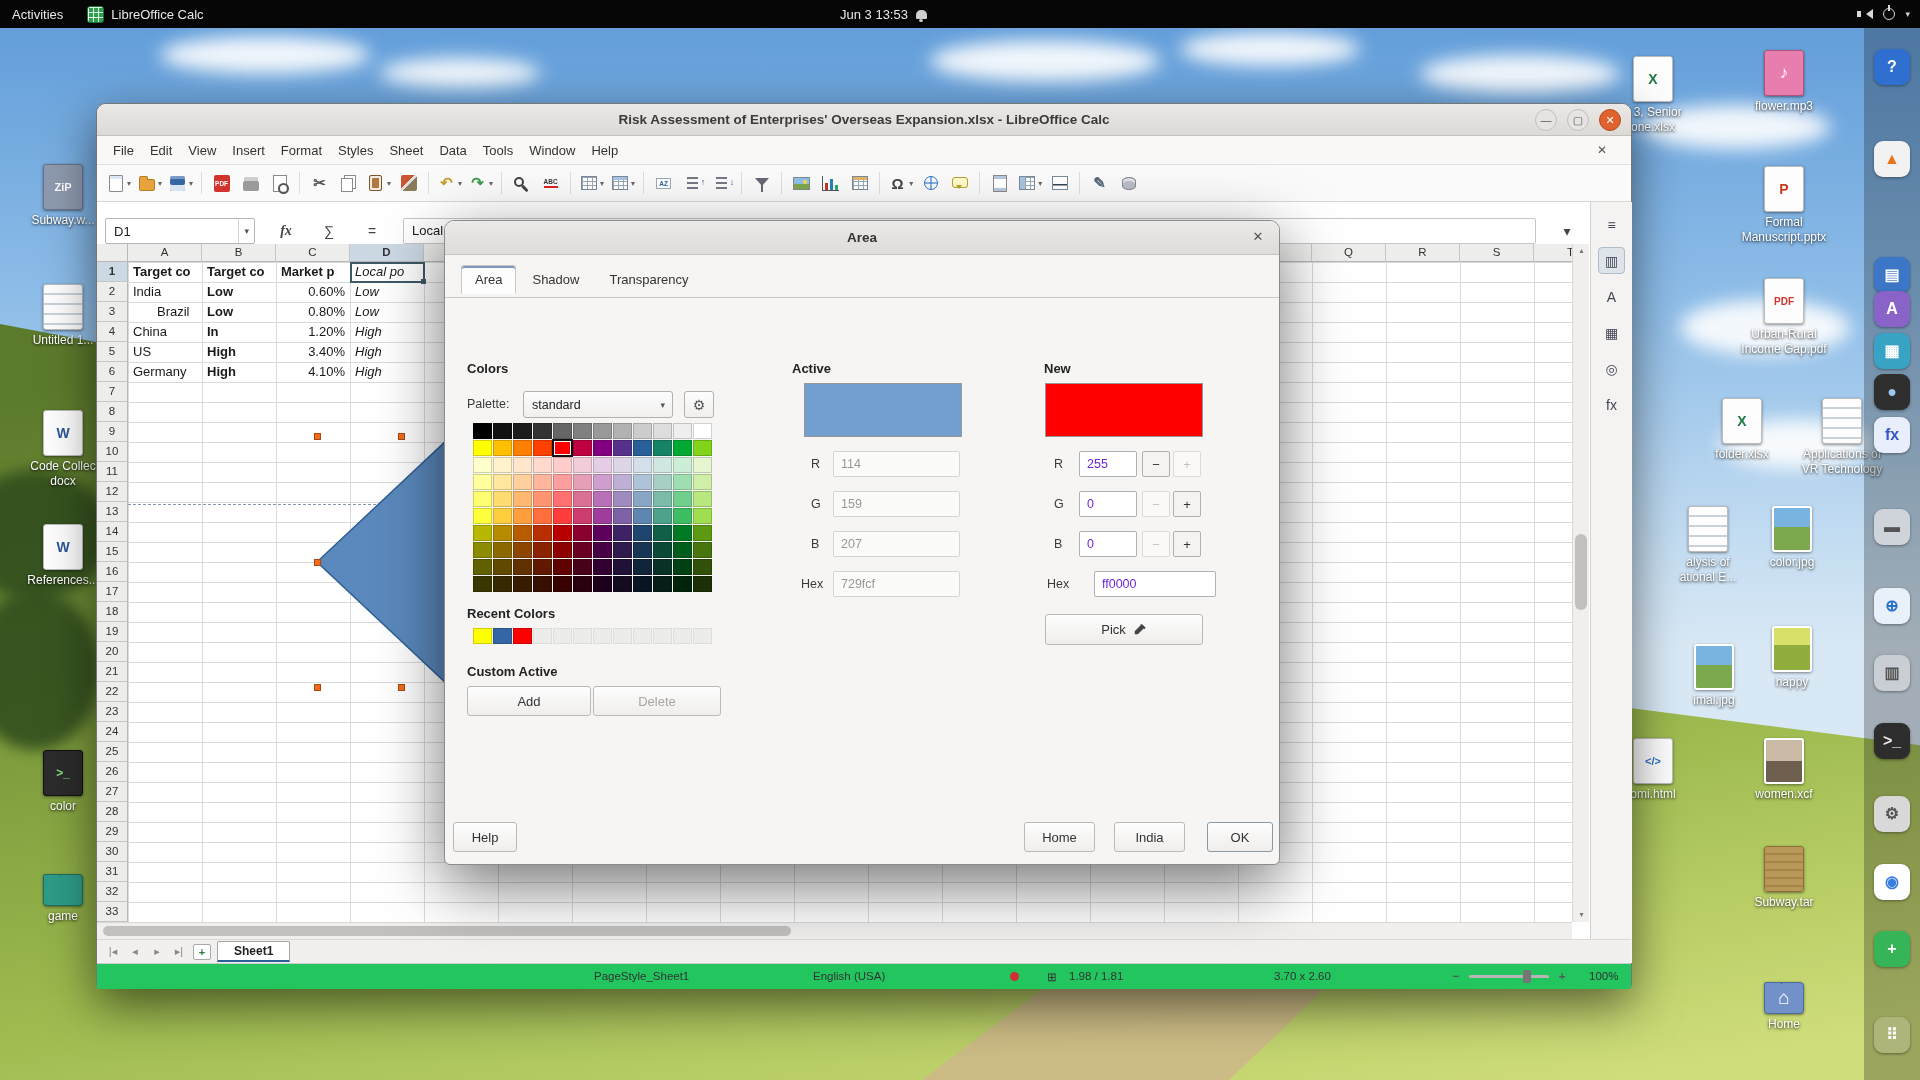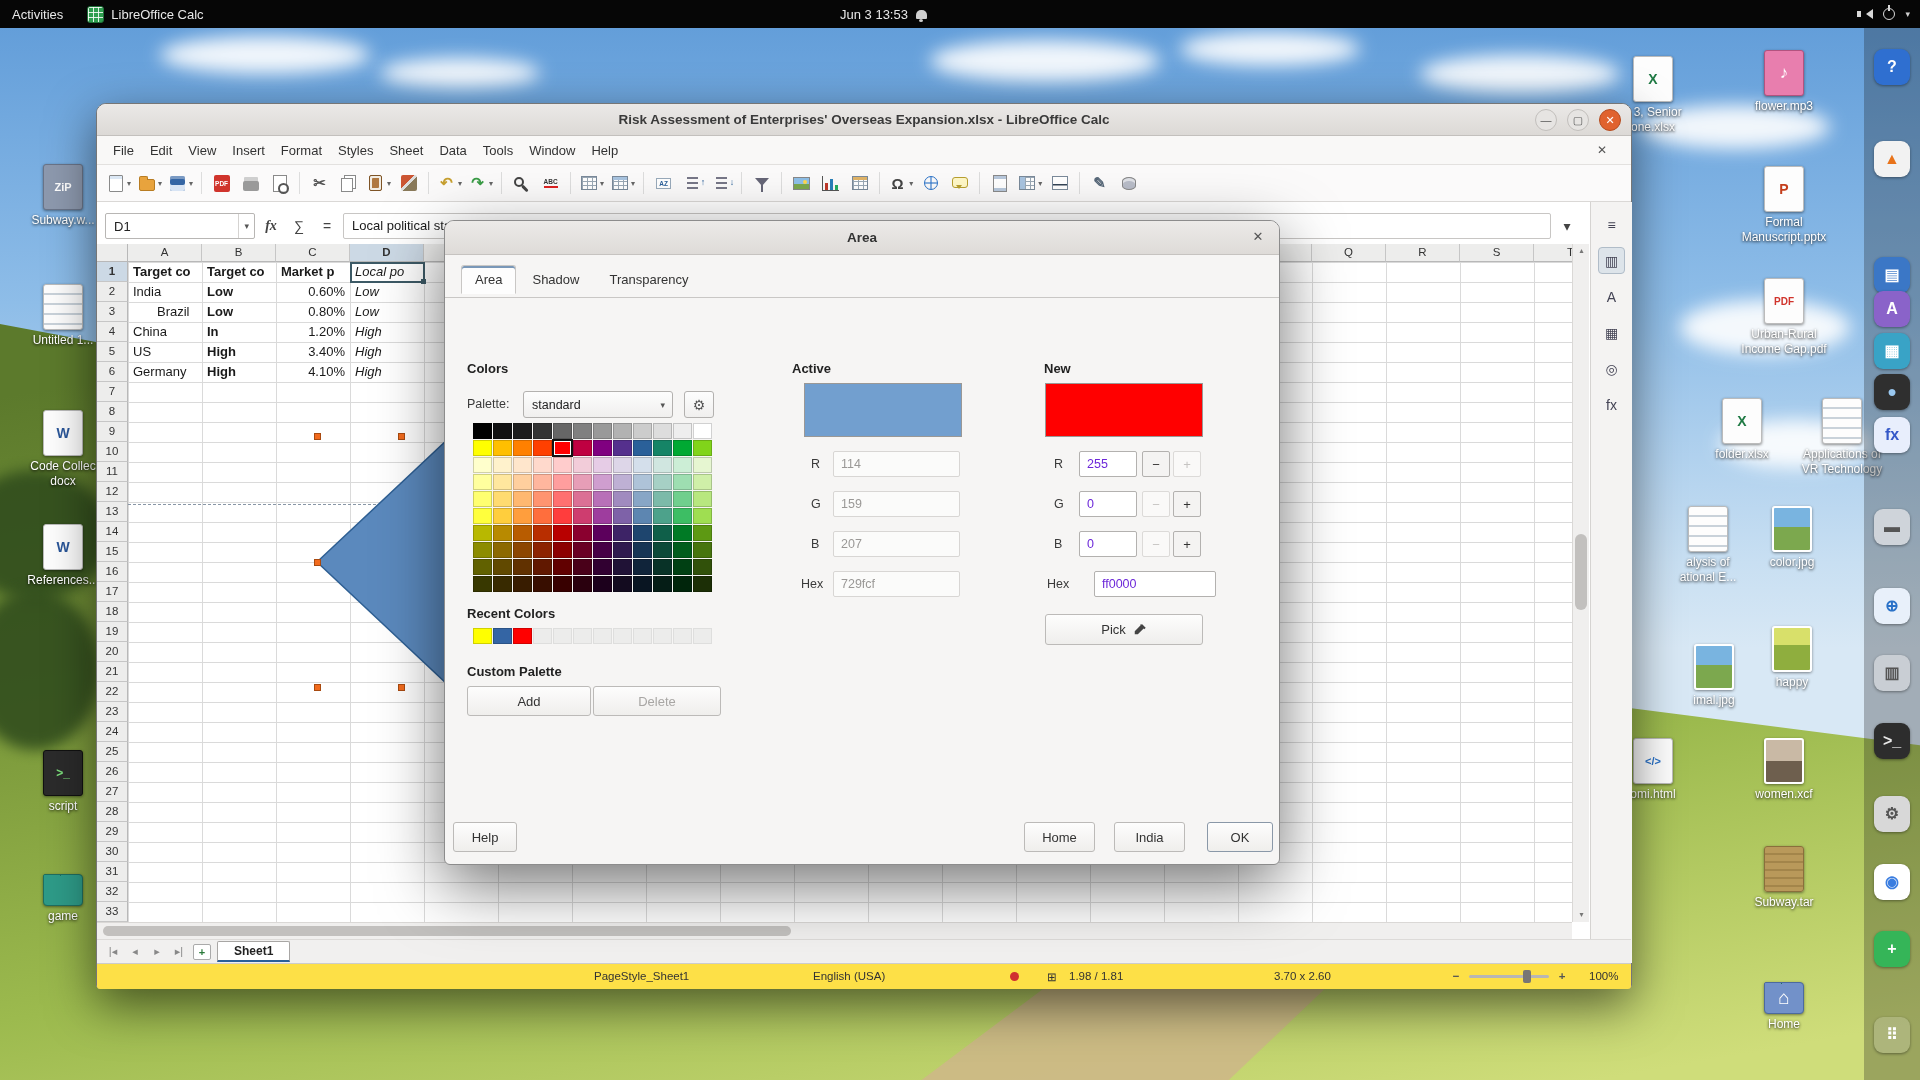--- a/index.html
+++ b/index.html
@@ -93,21 +93,21 @@
   .s-photo{width:17px;height:13px;border:1px solid #888;background:linear-gradient(#8ec0e8 55%,#7ca84e 55%);position:relative}
   .s-photo:after{content:"";position:absolute;right:2px;top:2px;width:4px;height:4px;border-radius:50%;background:#ffd84a}
   .s-chart{width:17px;height:15px;border-left:1.5px solid #555;border-bottom:1.5px solid #555;background-image:linear-gradient(#c0392b,#c0392b),linear-gradient(#2980b9,#2980b9),linear-gradient(#27ae60,#27ae60);background-size:3px 7px,3px 11px,3px 5px;background-position:2px bottom,7px bottom,12px bottom;background-repeat:no-repeat}
   .s-globe{width:14px;height:14px;border:1.5px solid #2a72c8;border-radius:50%;background:linear-gradient(transparent 44%,rgba(42,114,200,.55) 44% 56%,transparent 56%),linear-gradient(90deg,transparent 44%,rgba(42,114,200,.55) 44% 56%,transparent 56%)}
   .s-bubble{width:16px;height:11px;background:#fff8c8;border:1px solid #b8a030;border-radius:3px;position:relative;margin-top:-2px}
   .s-bubble:after{content:"";position:absolute;left:3px;bottom:-5px;border:3px solid transparent;border-top:4px solid #b8a030}
   .s-hf{width:14px;height:17px;background:#fff;border:1px solid #8a8a8a;box-shadow:inset 0 3px 0 #b8c8dc,inset 0 -3px 0 #b8c8dc}
   .s-split{width:16px;height:14px;background:linear-gradient(#345,#345) 0 7px/100% 1.5px no-repeat,#fff;border:1px solid #7a8a9a}
   .s-cyl{width:14px;height:13px;background:#b8bcc8;border:1px solid #888;border-radius:7px/4px;box-shadow:inset 0 3px 0 rgba(255,255,255,.55)}
   
-  .fbar{position:absolute;left:0;top:98px;width:100%;height:42px;display:flex;align-items:center;padding:6px 52px 0 8px;gap:4px}
+  .fbar{position:absolute;left:0;top:98px;width:100%;height:42px;display:flex;align-items:flex-end;padding:6px 52px 0 8px;gap:19px}
   .namebox{width:150px;height:26px;border:1px solid #b8b6b4;border-radius:2px;background:#fff;display:flex;align-items:center;font-size:13px}
   .namebox span:first-child{flex:1;padding-left:8px}
   .nbcar{border-left:1px solid #d5d3d1;padding:0 5px;font-size:9px;color:#555;height:100%;display:flex;align-items:center}
   .fico{height:26px;min-width:24px;display:flex;align-items:center;justify-content:center;font-size:14px;color:#444;border-radius:3px}
   .fico.it{font-style:italic;font-family:"Liberation Serif",serif;font-weight:bold}
   .finput{flex:1;height:26px;border:1px solid #c8c6c4;border-radius:2px;background:#fff;font-size:13px;padding:0 8px;line-height:24px;color:#1a1a1a;overflow:hidden;white-space:nowrap}
   
   .sheet{position:absolute;left:0;top:140px;width:1475px;height:678px;overflow:hidden;background:#fff}
   .corner{position:absolute;left:0;top:0;width:31px;height:18px;background:#ededec;border-right:1px solid #b8b8b8;border-bottom:1px solid #b8b8b8}
   .colheads{position:absolute;left:31px;top:0;width:1444px;height:18px;display:flex;overflow:hidden}
@@ -131,21 +131,21 @@
   .sidestrip{position:absolute;left:1493px;top:98px;width:42px;height:761px;background:#f4f3f2;border-left:1px solid #d5d3d1}
   .sbi{width:27px;height:27px;margin:9px auto 7px;display:flex;align-items:center;justify-content:center;font-size:14px;color:#445;border-radius:4px}
   .sbi.act{background:#dde4ea;border:1px solid #b0bcc8}
   .hscroll{position:absolute;left:0;top:818px;width:1475px;height:17px;background:#f0efee;border-top:1px solid #dad8d6}
   .hthumb{position:absolute;left:6px;top:3px;width:688px;height:10px;background:#c2c0be;border-radius:6px}
   
   .tabbar{position:absolute;left:0;top:835px;width:100%;height:24px;background:#f1f0ef;border-top:1px solid #dcdad8;display:flex;align-items:center;padding-left:8px;gap:6px;font-size:11px;color:#888}
   .tnav{width:16px;text-align:center}
   .addsheet{width:18px;height:16px;border:1px solid #aaa;background:#fff;color:#2a7a3a;font-weight:bold;text-align:center;line-height:14px;border-radius:2px}
   .sheettab{background:#fff;border:1px solid #a8a6a4;border-bottom:2px solid #2a6099;padding:2px 16px;font-size:12px;font-weight:bold;color:#222;border-radius:2px 2px 0 0}
-  .statusbar{position:absolute;left:0;top:859px;width:100%;height:26px;background:#fde047;border-top:1px solid #ccc;border-radius:0 0 3px 3px;font-size:11.5px;color:#333}
+  .statusbar{position:absolute;left:0;top:859px;width:100%;height:26px;background:#22c55e;border-top:1px solid #ccc;border-radius:0 0 3px 3px;font-size:11.5px;color:#333}
   .statusbar>span{position:absolute;top:6px}
   .moddot{width:9px;height:9px;border-radius:50%;background:#d03030;display:inline-block}
   .zbtn{width:14px;text-align:center;color:#555;font-weight:bold}
   .ztrack{width:80px;height:3px;background:#b8b6b4;top:11px !important;border-radius:2px}
   .zthumb{position:absolute;left:54px;top:-5px;width:8px;height:13px;background:#787674;border-radius:2px}
   
   #dlg{position:absolute;left:444px;top:220px;width:836px;height:645px;background:#f6f5f4;border:1px solid #8c8c8c;border-radius:10px 10px 6px 6px;box-shadow:0 20px 64px rgba(0,0,0,.55);z-index:50}
   .dtbar{position:absolute;left:0;top:0;width:100%;height:34px;background:linear-gradient(#eceae8,#dedbd8);border-bottom:1px solid #c6c3c0;border-radius:9px 9px 0 0;display:flex;align-items:center;justify-content:center}
   .dtitle{font-size:13.5px;font-weight:bold;color:#333}
   .dclose{position:absolute;right:12px;top:8px;font-size:13px;color:#555;width:18px;text-align:center}
@@ -208,21 +208,21 @@
         <div class="fi fi-word">W</div>
         <div class="lbl">Code Collec
 docx</div>
       </div>
       <div class="dicon" style="left: 17px; top: 524px;">
         <div class="fi fi-word">W</div>
         <div class="lbl">References...</div>
       </div>
       <div class="dicon" style="left: 17px; top: 750px;">
         <div class="fi fi-terminal">&gt;_</div>
-        <div class="lbl">script</div>
+        <div class="lbl">color</div>
       </div>
       <div class="dicon" style="left: 17px; top: 864px;">
         <div class="fi fi-folder"></div>
         <div class="lbl">game</div>
       </div>
       <div class="dicon" style="left: 1607px; top: 56px;">
         <div class="fi fi-xlsx">X</div>
         <div class="lbl">s 3, Senior
 one.xlsx</div>
       </div>
@@ -830,21 +830,21 @@
         <div class="sw empty"></div>
         <div class="sw empty"></div>
         <div class="sw empty"></div>
         <div class="sw empty"></div>
         <div class="sw empty"></div>
         <div class="sw empty"></div>
         <div class="sw empty"></div>
         <div class="sw empty"></div>
         <div class="sw empty"></div>
       </div>
-    <div class="dl hd" style="left:22px;top:443px">Custom Palette</div>
+    <div class="dl hd" style="left:22px;top:443px">Custom Active</div>
     <div class="btn" style="left:22px;top:465px;width:124px">Add</div>
     <div class="btn dis" style="left:148px;top:465px;width:128px">Delete</div>
 
     <div class="dl hd" style="left:347px;top:140px">Active</div>
     <div class="cprev" style="left: 359px; top: 162px; background: rgb(114, 159, 207);" id="activePrev"></div>
     <div class="dl" style="left:366px;top:236px">R</div>
     <div class="fld dis2" style="left:388px;top:230px;width:127px">114</div>
     <div class="dl" style="left:366px;top:276px">G</div>
     <div class="fld dis2" style="left:388px;top:270px;width:127px">159</div>
     <div class="dl" style="left:366px;top:316px">B</div>

